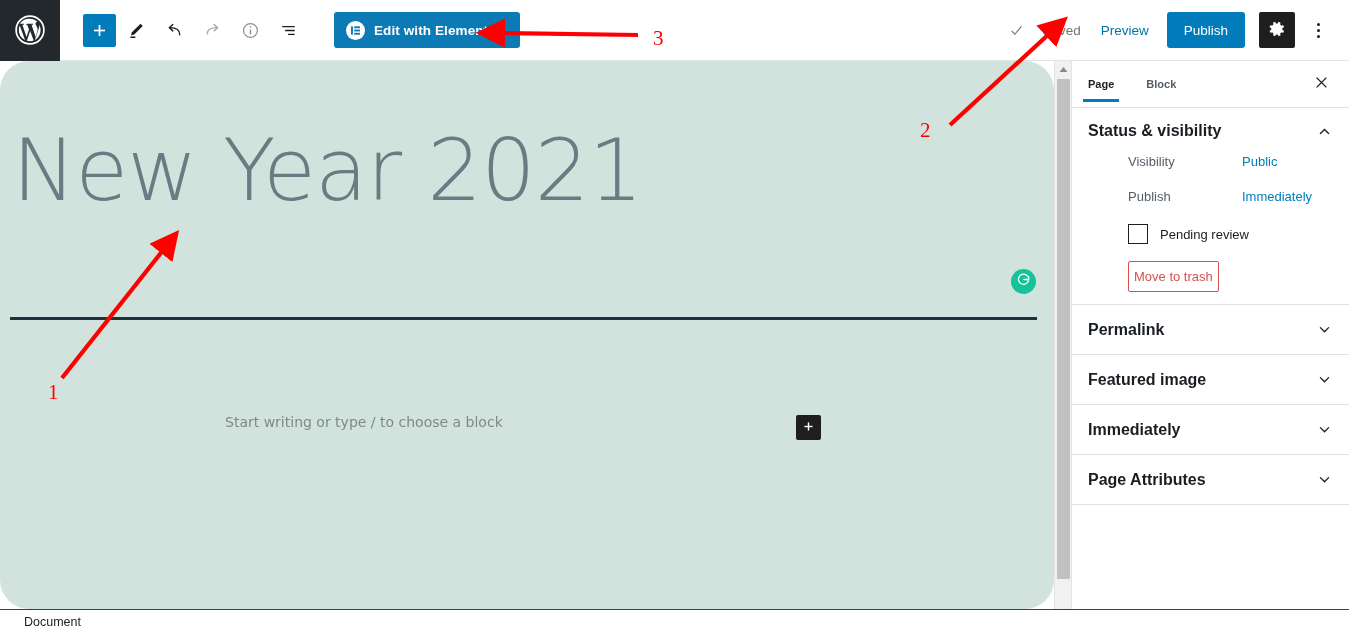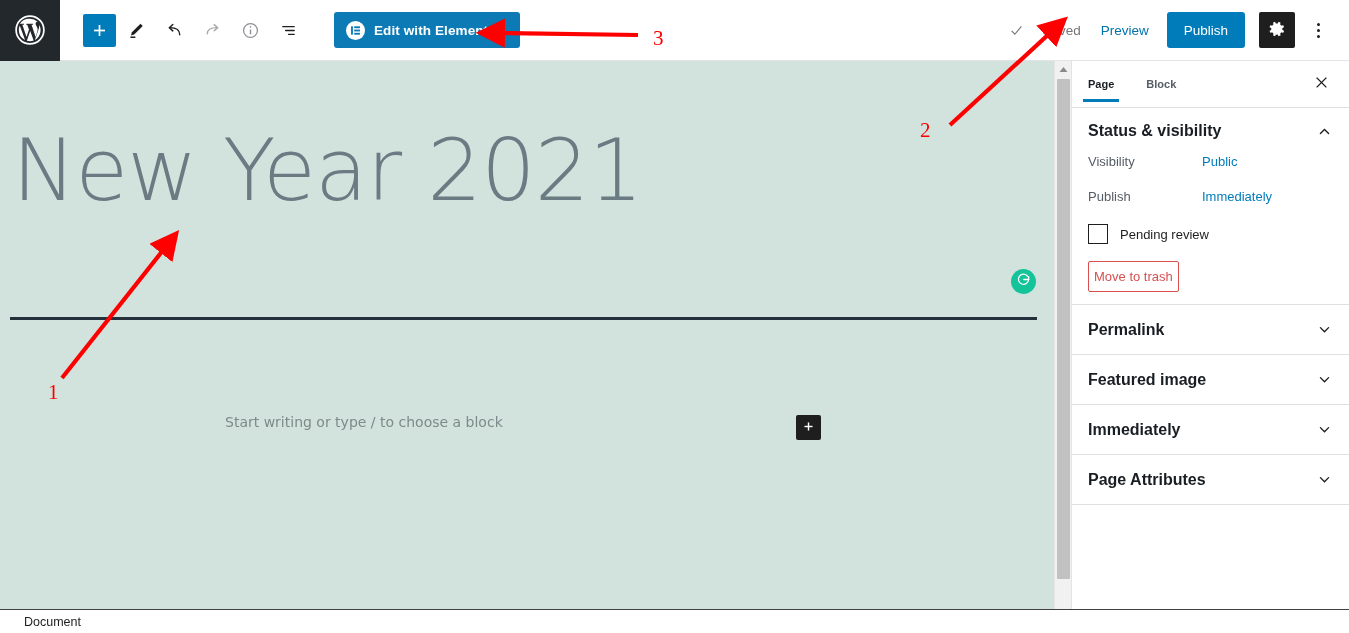--- a/index.html
+++ b/index.html
@@ -118,20 +118,21 @@
   }
   .kebab-dot { width: 3px; height: 3px; border-radius: 50%; background: #1e1e1e; }
 
   
   .canvas {
     position: absolute;
     top: 61px; left: 0;
     width: 1054px; height: 548px;
     background: #d2e3dd;
     overflow: hidden;
+    border-radius: 29px;
   }
   .post-title {
     position: absolute;
     left: 12px; top: 66px;
     font-size: 86px;
     font-weight: 300;
     color: #6b7b83;
     letter-spacing: -1px;
     line-height: 1;
     white-space: nowrap;
@@ -234,21 +235,21 @@
     display: flex; align-items: center;
     height: 46px;
     padding: 0 16px;
     cursor: pointer;
   }
   .panel-title {
     font-size: 16px; font-weight: bold; color: #191e23;
   }
   .panel-chev { margin-left: auto; display: flex; }
 
-  .panel-body { padding: 0 16px 12px 16px; }
+  .panel-body { padding: 0 16px 12px 16px; margin-left: 40px; }
   .field-row {
     display: flex; align-items: center;
     margin-bottom: 20px;
     font-size: 13px;
   }
   .field-label { color: #555d66; width: 114px; }
   .field-value {
     color: #007cba; background: none; border: none;
     font-size: 13px; cursor: pointer; padding: 0;
     font-family: inherit;

